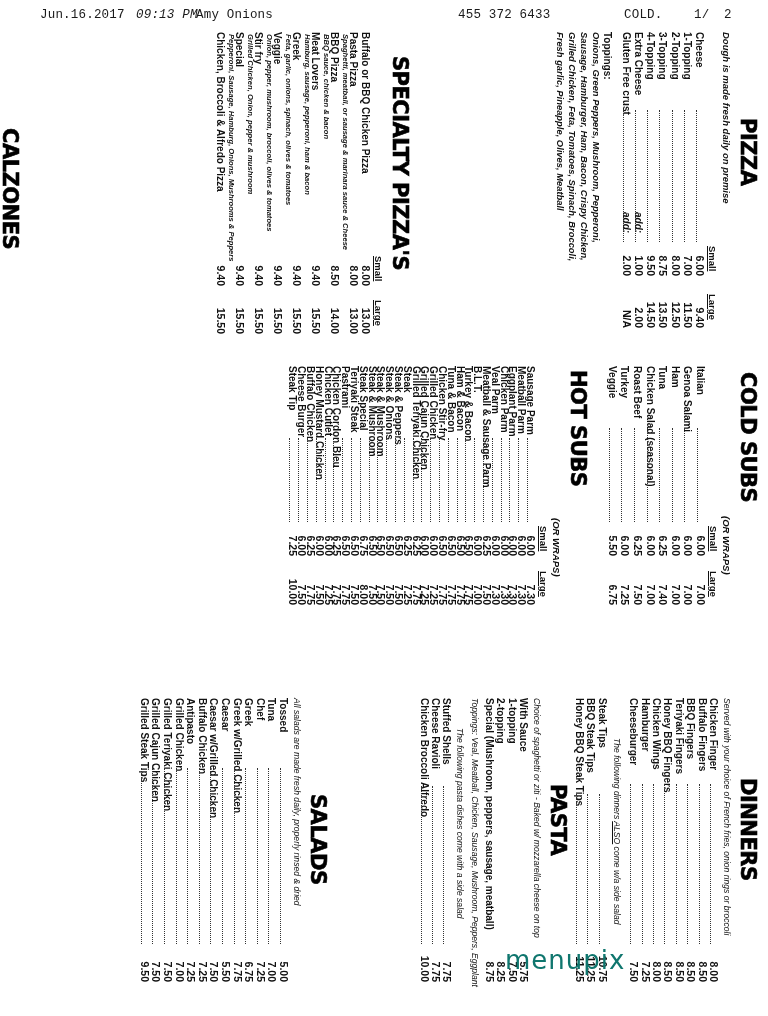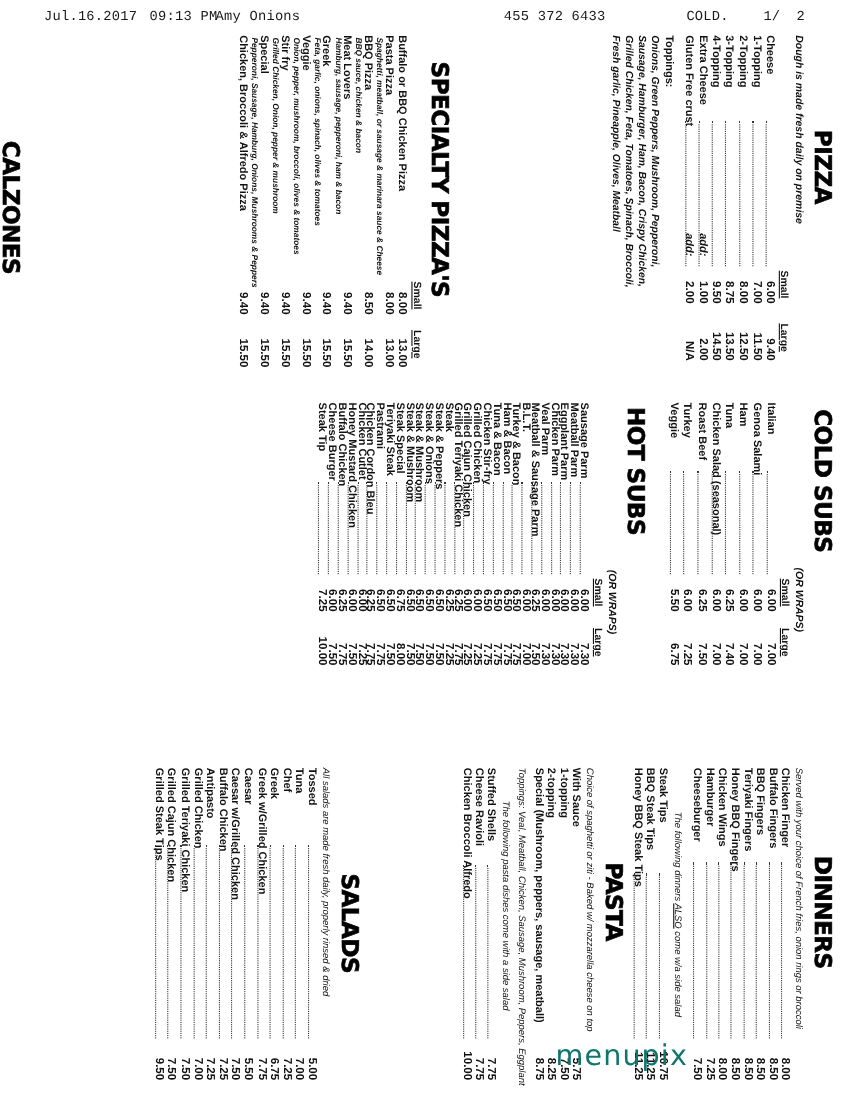--- a/index.html
+++ b/index.html
@@ -5,21 +5,21 @@
   html,body{margin:0;padding:0;background:#ffffff;}
   body{width:768px;height:1016px;position:relative;overflow:hidden;
        font-family:"Liberation Sans",sans-serif;color:#111;}
 
   
   #fax-header{position:absolute;top:8px;left:0;width:768px;height:22px;
     font-family:"Liberation Mono",monospace;font-size:12.5px;color:#1a1a1a;
     letter-spacing:.2px;white-space:nowrap;}
   #fax-header span{position:absolute;top:0;}
   .fx-date{left:40px;}
-  .fx-time{left:136px;}
+  .fx-time{left:136px;font-style:italic;}
   .fx-name{left:196px;}
   .fx-phone{left:458px;}
   .fx-page{left:624px;}
   .fx-p1{left:694px;}
   .fx-p2{left:724px;}
 
   
   
   #menu-rot{position:absolute;top:30px;left:0;width:768px;height:986px;}
 
@@ -48,21 +48,21 @@
   #watermark{position:absolute;left:505px;top:915px;width:150px;
      font-size:26px;color:#0f766e;font-family:"DejaVu Sans",sans-serif;
      letter-spacing:1px;pointer-events:none;}
 
   .ul{text-decoration:underline;}
 </style>
 </head>
 <body>
 
 <div id="fax-header">
-  <span class="fx-date">Jul.16.2017</span>
+  <span class="fx-date">Jun.16.2017</span>
   <span class="fx-time">09:13 PM</span>
   <span class="fx-name">Amy Onions</span>
   <span class="fx-phone">455 372 6433</span>
   <span class="fx-page">COLD.</span>
   <span class="fx-p1">1/</span>
   <span class="fx-p2">2</span>
 </div>
 
 <div id="menu-rot">
 

